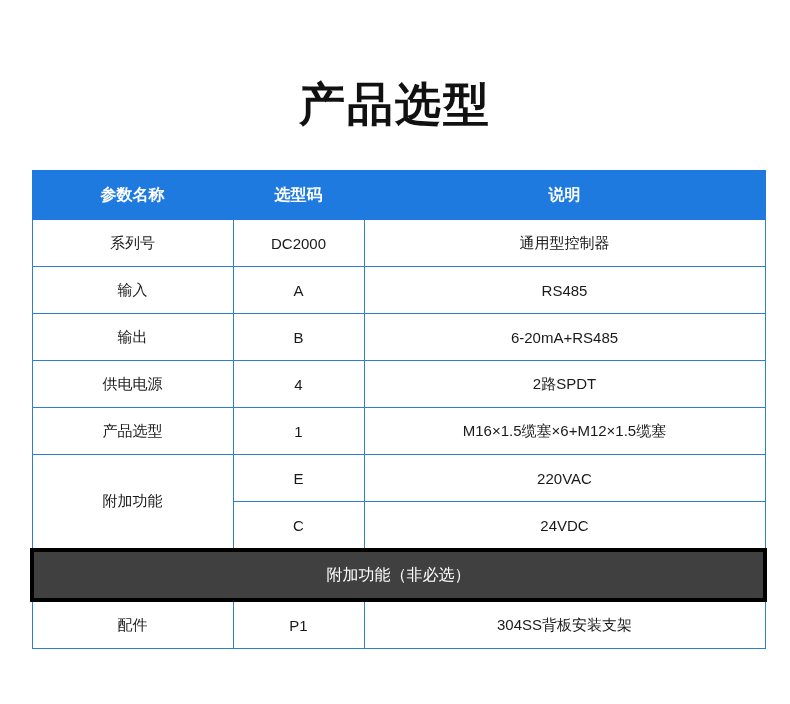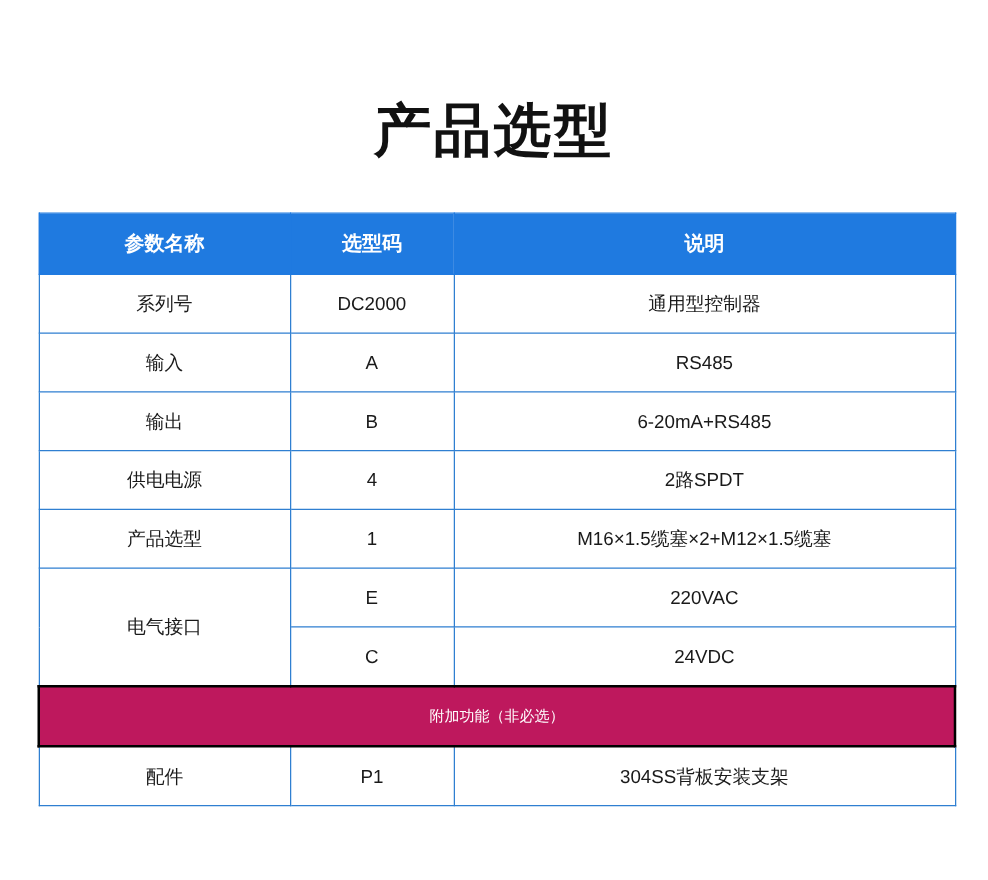--- a/index.html
+++ b/index.html
@@ -53,25 +53,25 @@
     color: #ffffff;
     font-weight: bold;
     font-size: 16px;
     height: 48px;
     border: 1px solid #1f7ae0;
   }
   .col-name { width: 200px; }
   .col-code { width: 130px; }
   .col-desc { width: 400px; }
   tr.section-row td {
-    background: #be185d;
+    background: #404040;
     color: #ffffff;
-    font-size: 12px;
+    font-size: 16px;
     height: 46px;
-    border: 2px solid #000000;
+    border: 4px solid #000000;
   }
   td.merged {
     vertical-align: middle;
   }
 </style>
 </head>
 <body>
 
 <div class="page">
 
@@ -103,24 +103,24 @@
           <td>6-20mA+RS485</td>
         </tr>
         <tr>
           <td>供电电源</td>
           <td>4</td>
           <td>2路SPDT</td>
         </tr>
         <tr>
           <td>产品选型</td>
           <td>1</td>
-          <td>M16×1.5缆塞×2+M12×1.5缆塞</td>
+          <td>M16×1.5缆塞×6+M12×1.5缆塞</td>
         </tr>
         <tr>
-          <td class="merged" rowspan="2">电气接口</td>
+          <td class="merged" rowspan="2">附加功能</td>
           <td>E</td>
           <td>220VAC</td>
         </tr>
         <tr>
           <td>C</td>
           <td>24VDC</td>
         </tr>
         <tr class="section-row">
           <td colspan="3">附加功能（非必选）</td>
         </tr>

